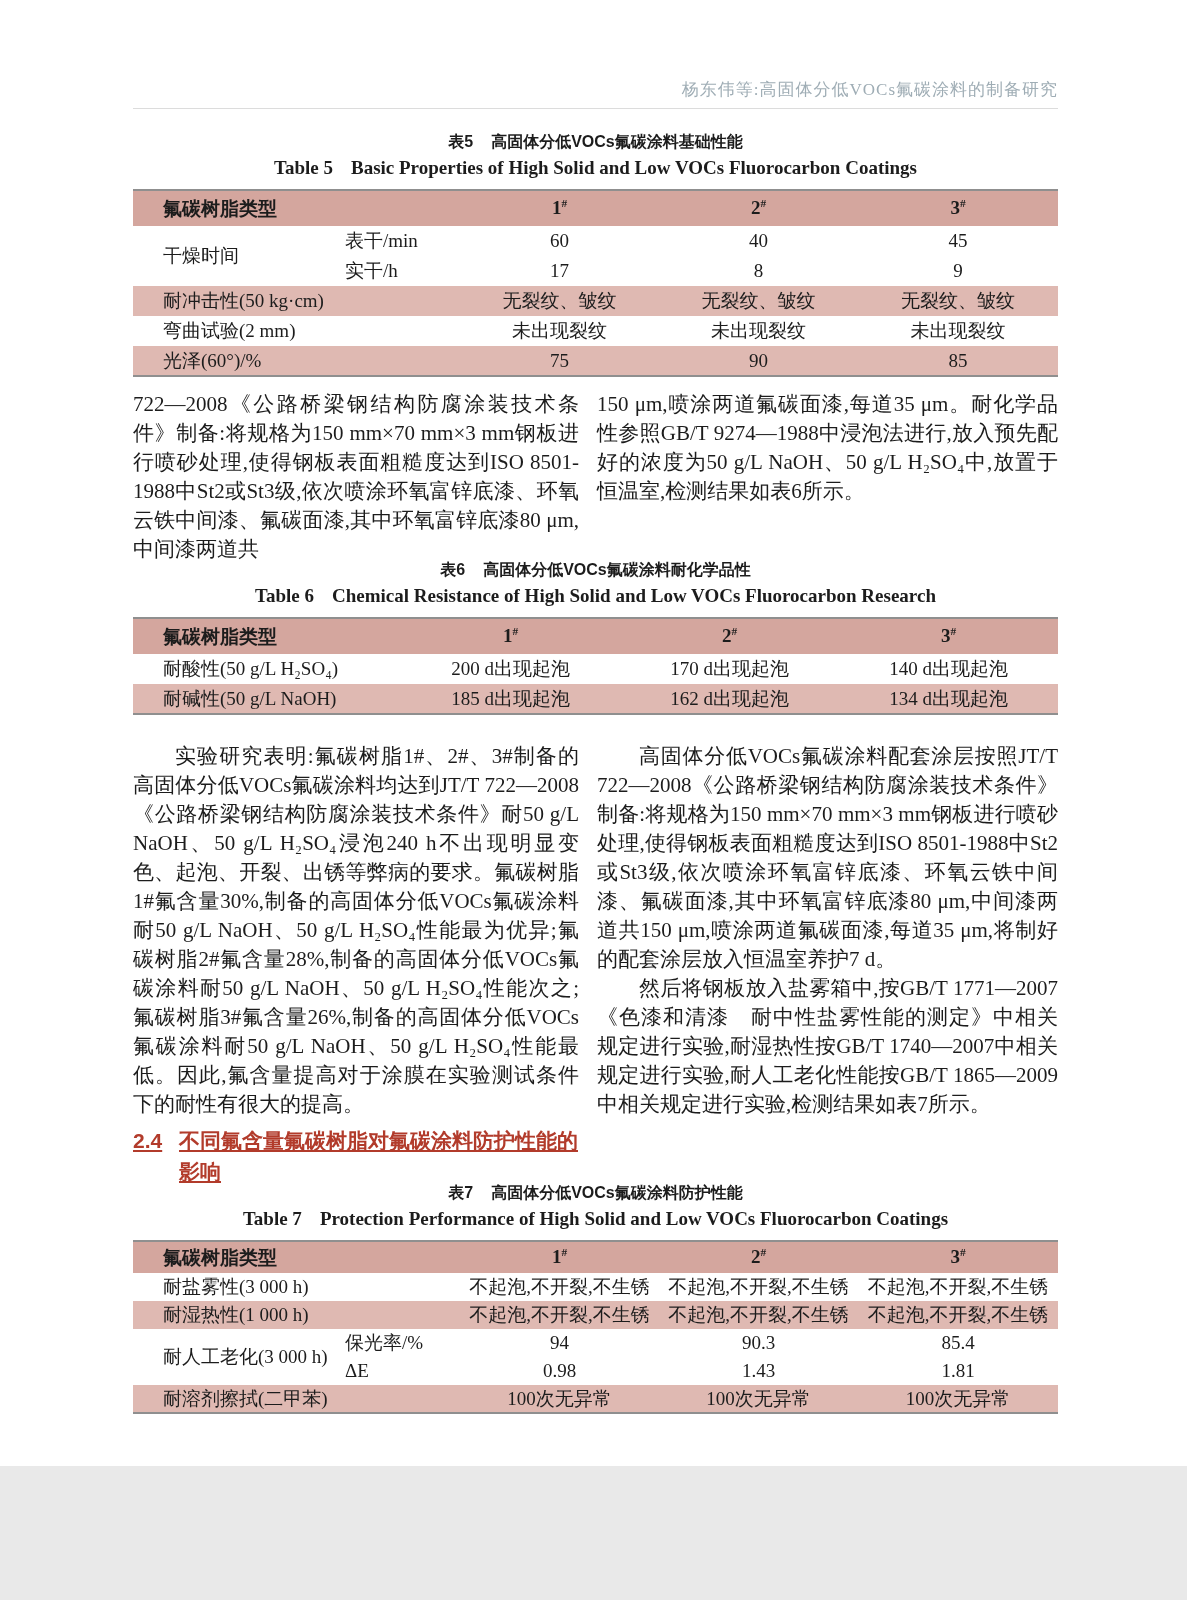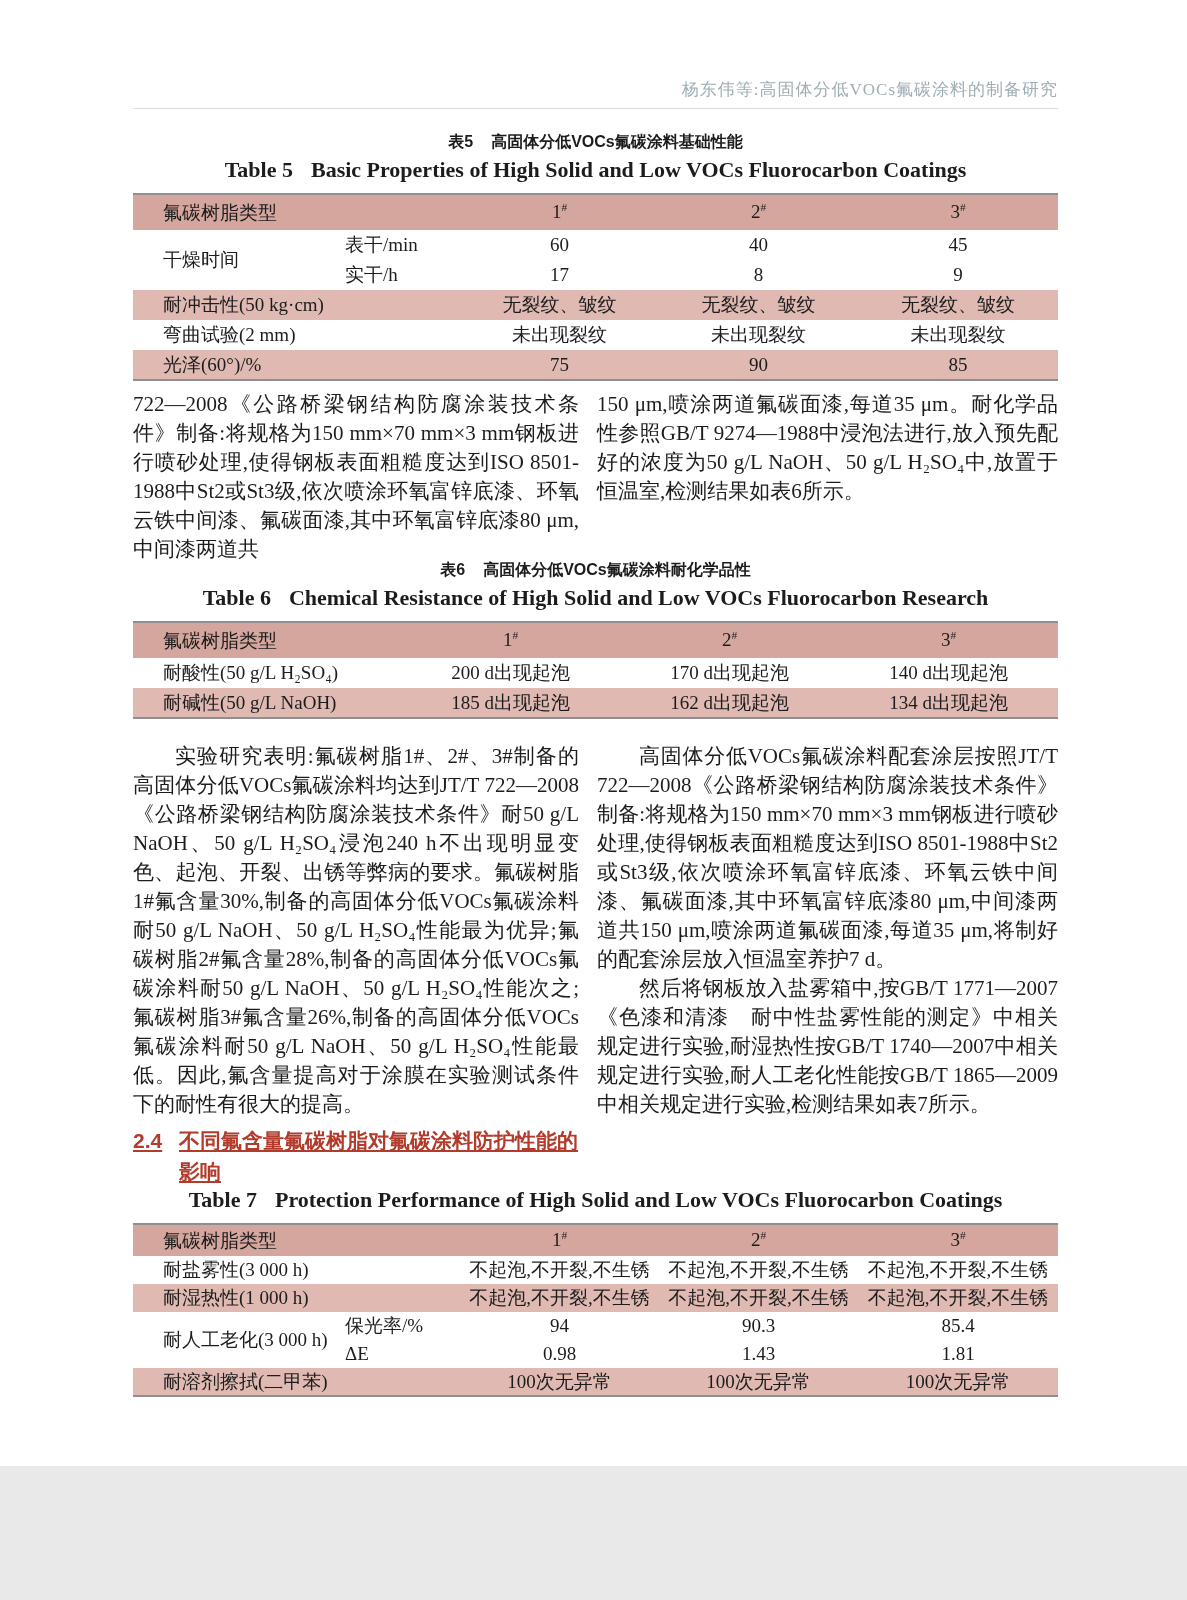--- a/index.html
+++ b/index.html
@@ -16,27 +16,27 @@
     text-align:right; font-size:17px; color:#9fadb5; letter-spacing:1px;
   }
   .header-rule {
     position:absolute; top:108px; left:133px; width:925px;
     border-top:1px solid #dcdcdc;
   }
   
   .tbl-block { position:absolute; left:133px; width:925px; }
   .tbl-title-cn { text-align:center; font-weight:bold; font-size:16px;
     font-family:"Liberation Sans","DejaVu Sans",sans-serif; }
-  .tbl-title-en { text-align:center; font-weight:bold; font-size:22px; margin-top:4px; }
+  .tbl-title-en { text-align:center; font-weight:bold; font-size:19px; margin-top:4px; }
   .tbl-title-cn .gap, .tbl-title-en .gap { display:inline-block; width:18px; }
   table { border-collapse:collapse; table-layout:fixed; width:925px; margin-top:10px;
     border-top:2px solid #8f8f8f; border-bottom:2px solid #8f8f8f; }
   td { font-size:19px; vertical-align:middle; padding:0; }
   tr { height:30px; }
-  tr.hdr { height:36px; }
+  tr.hdr { height:36px;font-weight:bold; }
   .row-pink-dark { background:#d4a69e; }
   .row-pink { background:#dfb9b2; }
   td.lbl { text-align:left; padding-left:30px; }
   td.sub { text-align:left;margin-left:30px; }
   td.c { text-align:center; }
   sup.hash { font-size:60%; vertical-align:super; letter-spacing:0; }
   
   .col {
     position:absolute; font-size:21px; line-height:29px; text-align:justify;
   }
@@ -175,20 +175,23 @@
       <span class="num">2.4</span>
       <span>不同氟含量氟碳树脂对氟碳涂料防护性能的影响</span>
     </div>
   </div>
   <div class="col" style="top:742px; left:597px; width:461px;">
     <p class="indent">高固体分低VOCs氟碳涂料配套涂层按照JT/T 722—2008《公路桥梁钢结构防腐涂装技术条件》制备:将规格为150 mm×70 mm×3 mm钢板进行喷砂处理,使得钢板表面粗糙度达到ISO 8501-1988中St2或St3级,依次喷涂环氧富锌底漆、环氧云铁中间漆、氟碳面漆,其中环氧富锌底漆80 μm,中间漆两道共150 μm,喷涂两道氟碳面漆,每道35 μm,将制好的配套涂层放入恒温室养护7 d。</p>
     <p class="indent">然后将钢板放入盐雾箱中,按GB/T 1771—2007《色漆和清漆　耐中性盐雾性能的测定》中相关规定进行实验,耐湿热性按GB/T 1740—2007中相关规定进行实验,耐人工老化性能按GB/T 1865—2009中相关规定进行实验,检测结果如表7所示。</p>
   </div>
 
   <div class="tbl-block" style="top:1183px;">
+    <div class="tbl-title-cn">
+      <span>表7</span><span class="gap"></span><span>高固体分低VOCs氟碳涂料防护性能</span>
+    </div>
     <div class="tbl-title-en">
       <span>Table 7</span><span class="gap"></span><span>Protection Performance of High Solid and Low VOCs Fluorocarbon Coatings</span>
     </div>
     <table>
       <colgroup>
           <col style="width:212px">
           <col style="width:115px">
           <col style="width:199px">
           <col style="width:199px">
           <col style="width:200px">

